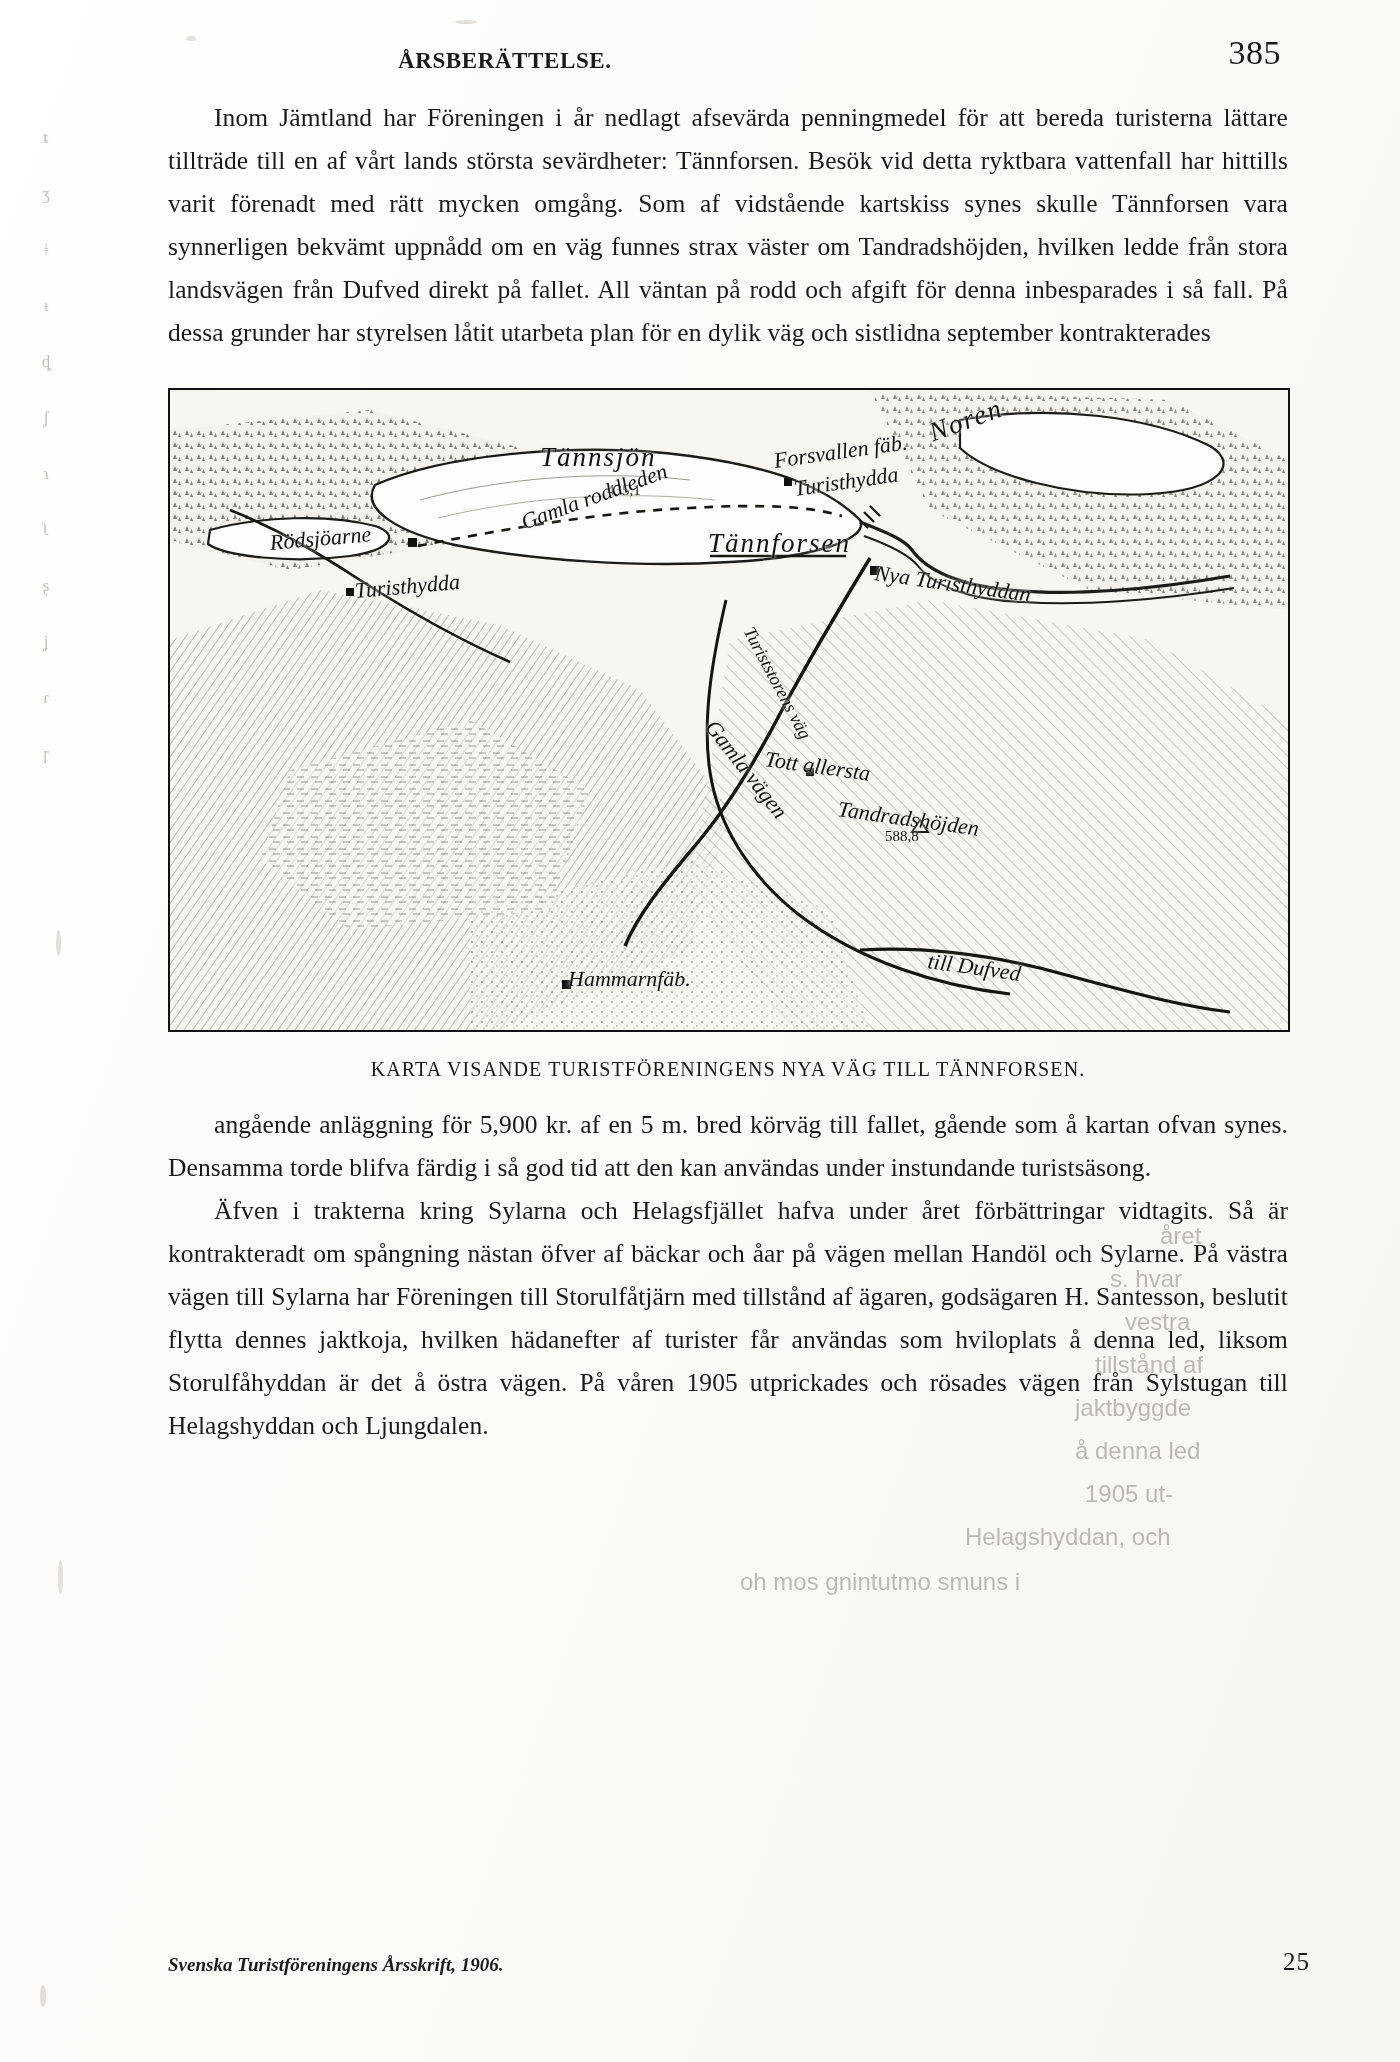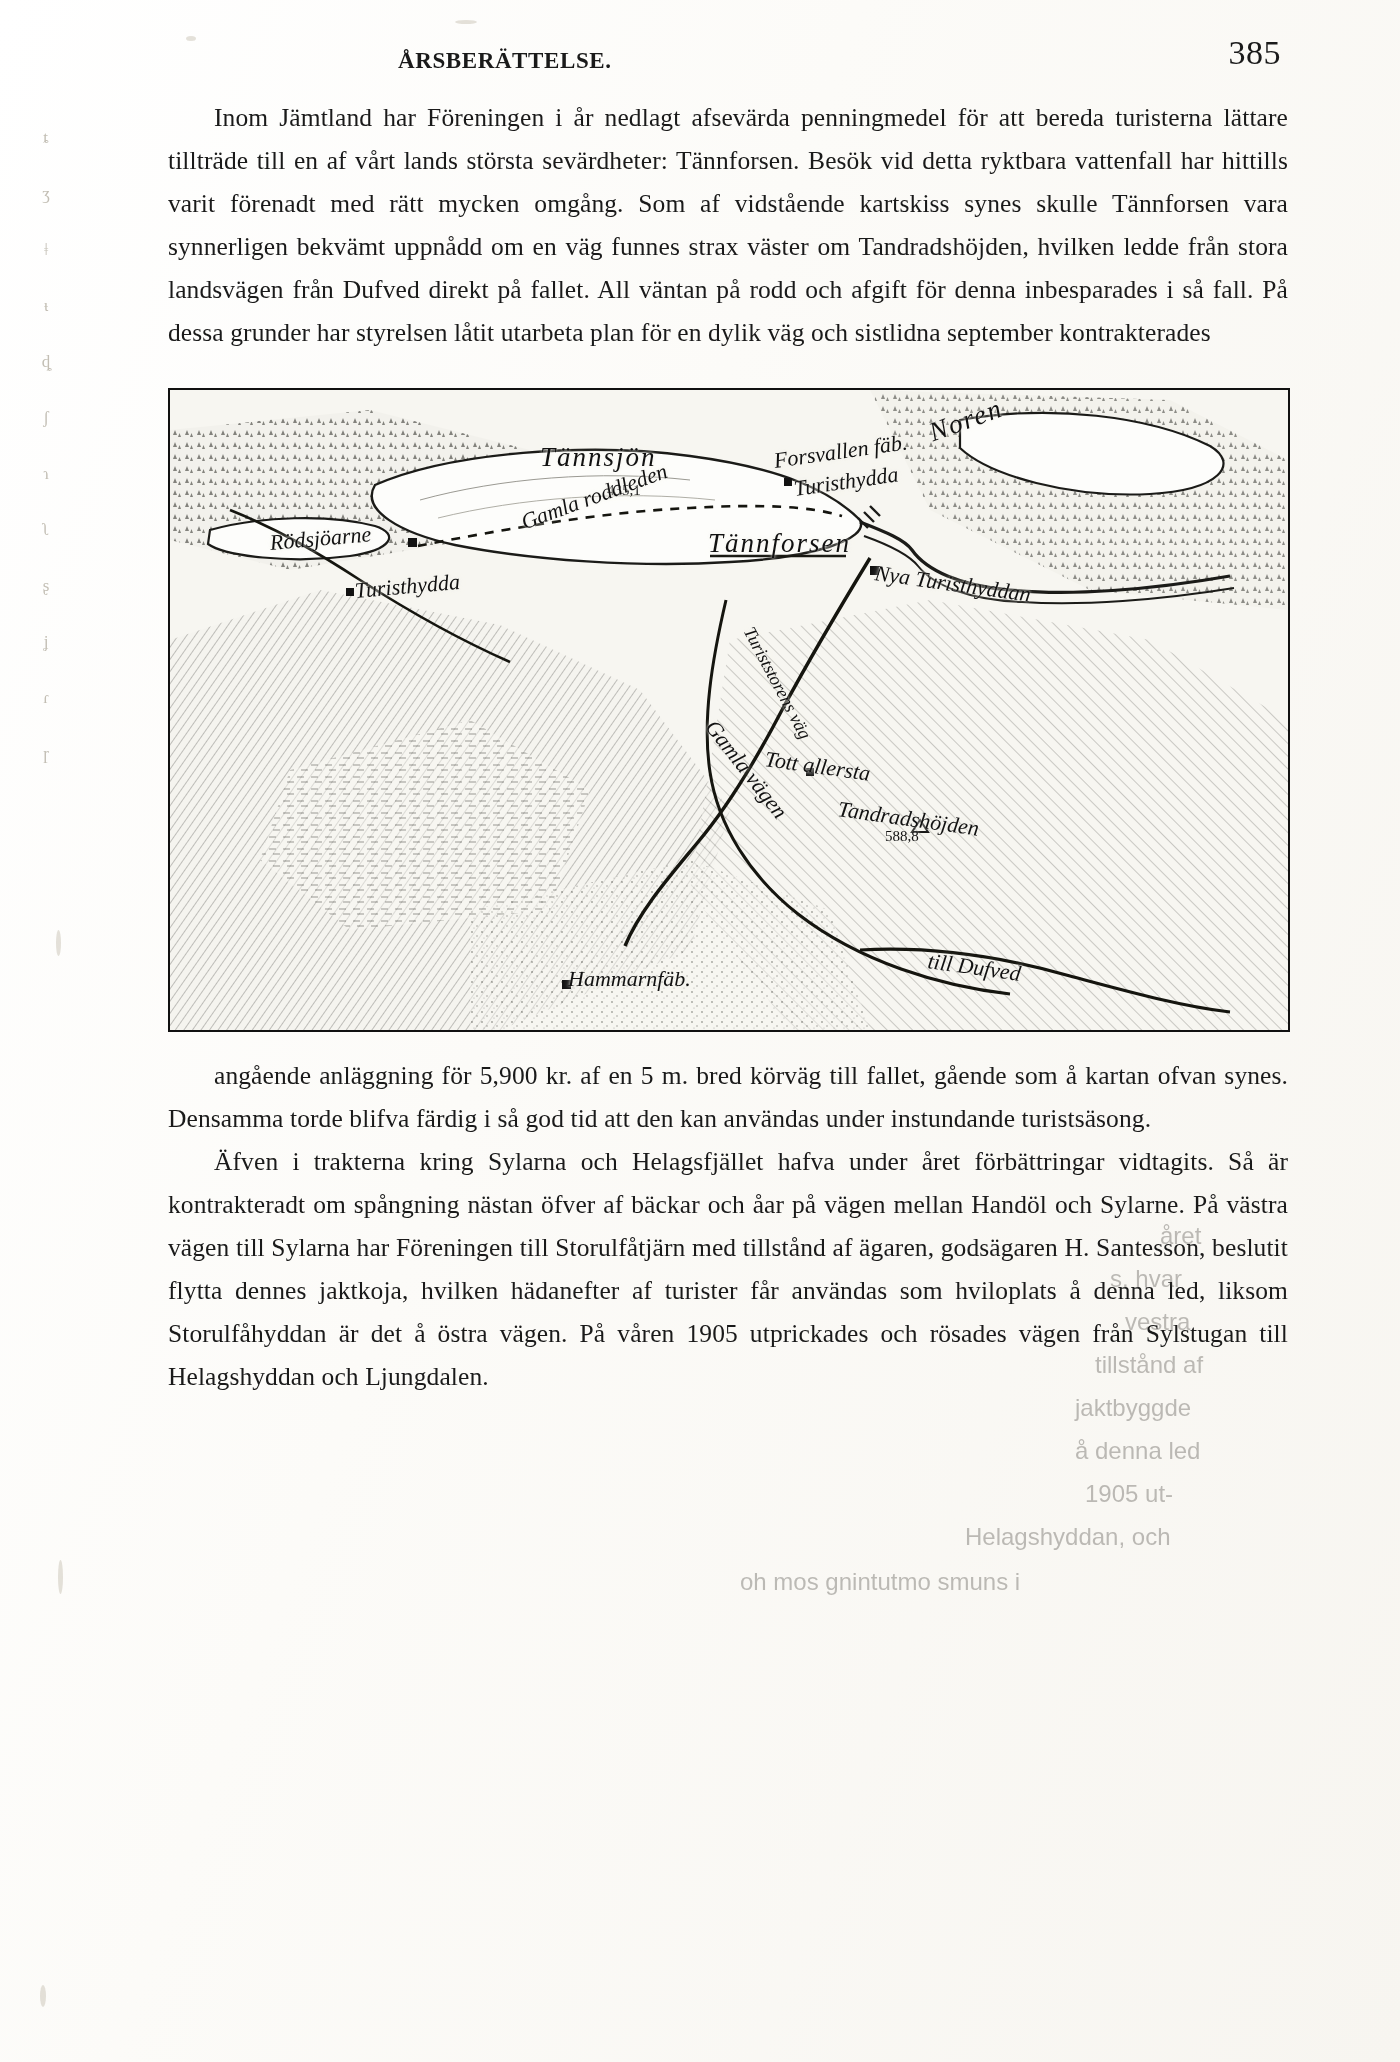--- a/index.html
+++ b/index.html
@@ -285,37 +285,42 @@
         <div class="mlabel med rot-i" style="left:705px; top:170px;">Nya Turisthyddan</div>
         <div class="mlabel med rot-g" style="left:185px; top:188px;">Turisthydda</div>
         <div class="mlabel sm rot-d" style="left:578px; top:228px;">Turiststorens väg</div>
         <div class="mlabel med rot-e" style="left:540px; top:320px;">Gamla vägen</div>
         <div class="mlabel med rot-i" style="left:595px; top:356px;">Tott allersta</div>
         <div class="mlabel med rot-i" style="left:668px; top:406px;">Tandradshöjden</div>
         <div class="mlabel tiny" style="left:700px; top:438px;margin-left:15px;">588,8</div>
         <div class="mlabel med rot-i" style="left:758px; top:558px;">till Dufved</div>
         <div class="mlabel med" style="left:398px; top:576px;">Hammarnfäb.</div>
       </div>
+      <div class="map-caption">KARTA VISANDE TURISTFÖRENINGENS NYA VÄG TILL TÄNNFORSEN.</div>
     </div>
 
     <p class="para indent block-top">angående anläggning för 5,900 kr. af en 5 m. bred körväg till fallet, gående som å kartan ofvan synes.  Densamma torde blifva färdig i så god tid att den kan användas under instundande turistsäsong.</p>
     <p class="para indent">Äfven i trakterna kring Sylarna och Helagsfjället hafva under året förbättringar vidtagits.  Så är kontrakteradt om spångning nästan öfver af bäckar och åar på vägen mellan Handöl och Sylarne.  På västra vägen till Sylarna har Föreningen till Storulfåtjärn med tillstånd af ägaren, godsägaren H. Santesson, beslutit flytta dennes jaktkoja, hvilken hädanefter af turister får användas som hviloplats å denna led, liksom Storulfåhyddan är det å östra vägen.  På våren 1905 utprickades och rösades vägen från Sylstugan till Helagshyddan och Ljungdalen.</p>
 
   </div>
 
   <div class="ghost" style="left:1160px; top:1222px;">året</div>
   <div class="ghost" style="left:1110px; top:1265px;">s. hvar</div>
   <div class="ghost" style="left:1125px; top:1308px;">vestra</div>
   <div class="ghost" style="left:1095px; top:1351px;">tillstånd af</div>
   <div class="ghost" style="left:1075px; top:1394px;">jaktbyggde</div>
   <div class="ghost" style="left:1075px; top:1437px;">å denna led</div>
   <div class="ghost" style="left:1085px; top:1480px;">1905 ut-</div>
   <div class="ghost" style="left:965px; top:1523px;">Helagshyddan, och</div>
   <div class="ghost" style="left:740px; top:1568px;">oh mos gnintutmo smuns i</div>
 
+  <div class="footer">
+    <div class="foot-left">Svenska Turistföreningens Årsskrift, 1906.</div>
+    <div class="foot-right">25</div>
+  </div>
 
   <div class="speck" style="left:186px; top:36px;  width:10px; height:5px;"></div>
   <div class="speck" style="left:455px; top:20px;  width:22px; height:4px;"></div>
   <div class="speck" style="left:58px;  top:1560px; width:5px; height:34px;"></div>
   <div class="speck" style="left:56px;  top:930px;  width:5px; height:26px;"></div>
   <div class="speck" style="left:40px;  top:1985px; width:6px; height:22px;"></div>
 
 </div>
 
 </body></html>

